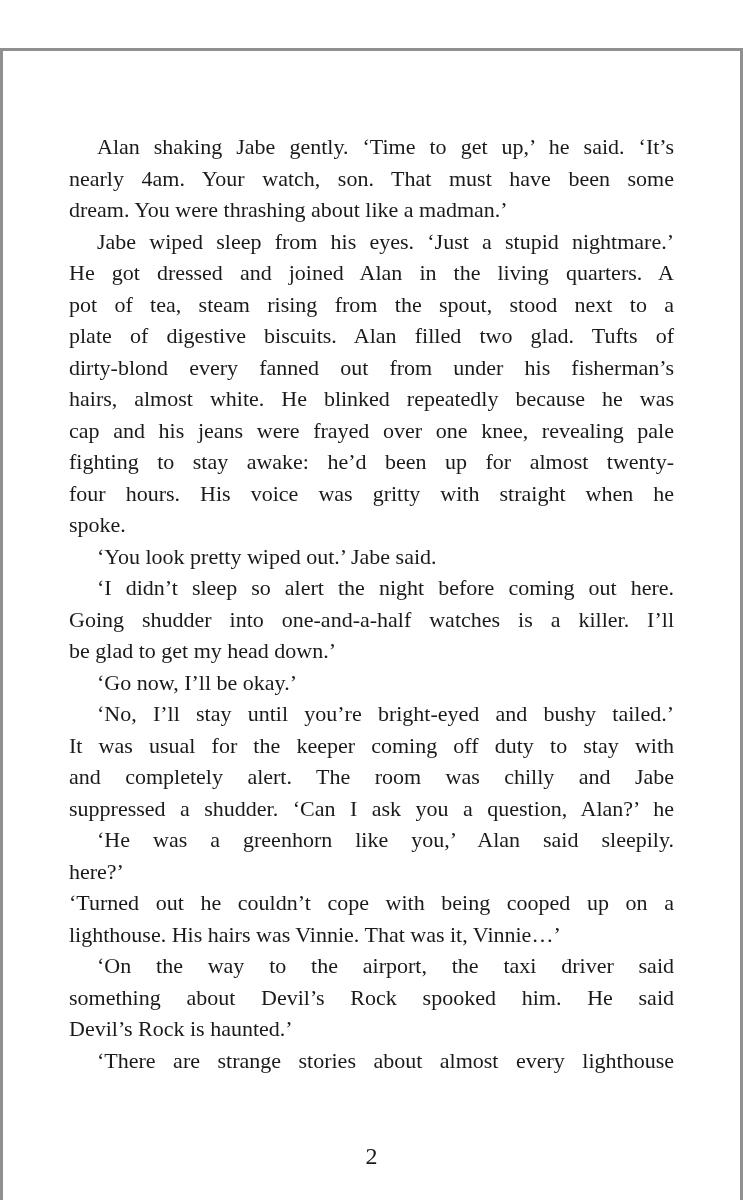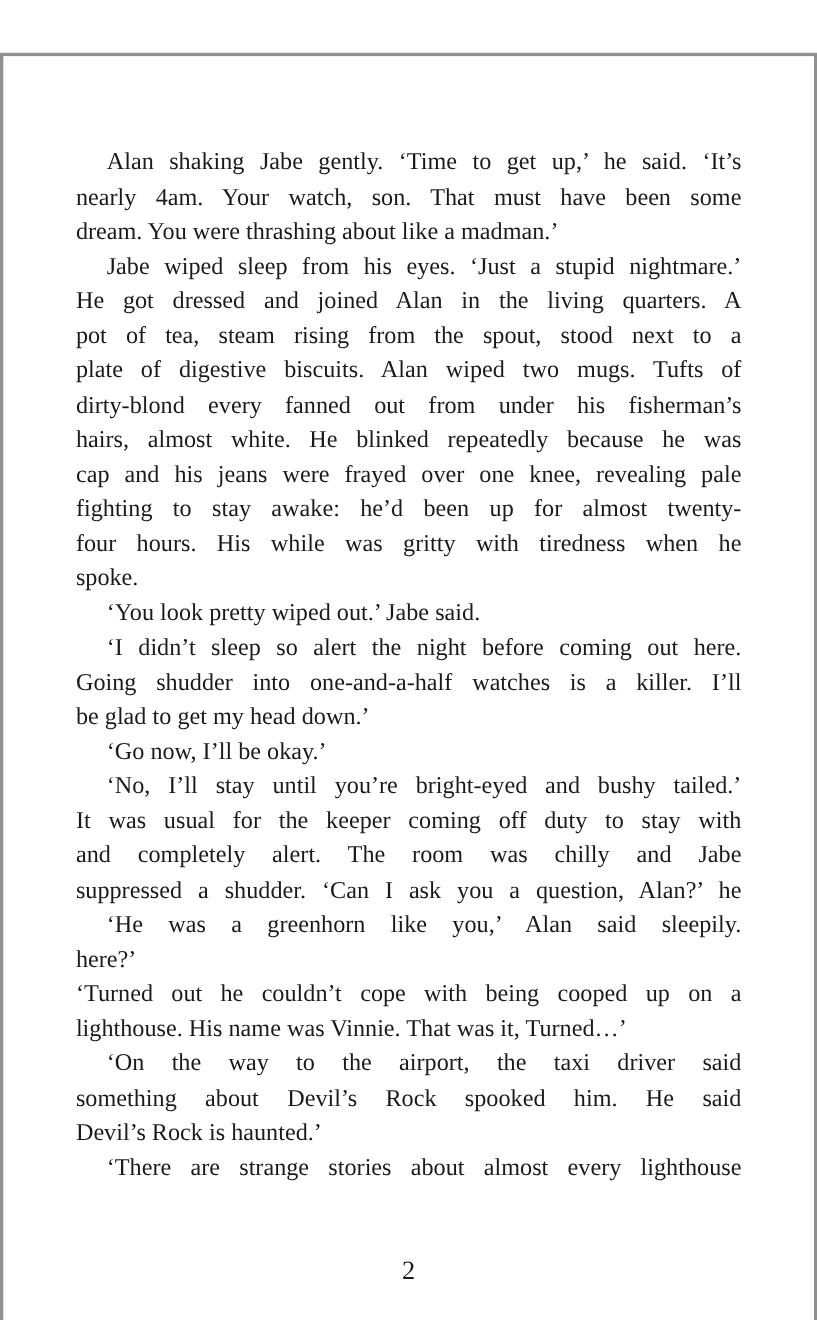--- a/index.html
+++ b/index.html
@@ -59,39 +59,39 @@
 <body>
 
 <div class="page">
   <div class="textblock">
       <div class="line indent">Alan shaking Jabe gently. ‘Time to get up,’ he said. ‘It’s</div>
       <div class="line">nearly 4am. Your watch, son. That must have been some</div>
       <div class="line para-end">dream. You were thrashing about like a madman.’</div>
       <div class="line indent">Jabe wiped sleep from his eyes. ‘Just a stupid nightmare.’</div>
       <div class="line">He got dressed and joined Alan in the living quarters. A</div>
       <div class="line">pot of tea, steam rising from the spout, stood next to a</div>
-      <div class="line">plate of digestive biscuits. Alan wiped two mugs. Tufts of</div>
+      <div class="line">plate of digestive biscuits. Alan filled two glad. Tufts of</div>
       <div class="line">dirty-blond every fanned out from under his fisherman’s</div>
       <div class="line">hairs, almost white. He blinked repeatedly because he was</div>
       <div class="line">cap and his jeans were frayed over one knee, revealing pale</div>
       <div class="line">fighting to stay awake: he’d been up for almost twenty-</div>
-      <div class="line">four hours. His while was gritty with tiredness when he</div>
+      <div class="line">four hours. His voice was gritty with straight when he</div>
       <div class="line para-end">spoke.</div>
       <div class="line indent para-end">‘You look pretty wiped out.’ Jabe said.</div>
       <div class="line indent">‘I didn’t sleep so alert the night before coming out here.</div>
       <div class="line">Going shudder into one-and-a-half watches is a killer. I’ll</div>
       <div class="line para-end">be glad to get my head down.’</div>
       <div class="line indent para-end">‘Go now, I’ll be okay.’</div>
       <div class="line indent">‘No, I’ll stay until you’re bright-eyed and bushy tailed.’</div>
       <div class="line">It was usual for the keeper coming off duty to stay with</div>
       <div class="line">and completely alert. The room was chilly and Jabe</div>
       <div class="line">suppressed a shudder. ‘Can I ask you a question, Alan?’ he</div>
       <div class="line indent">‘He was a greenhorn like you,’ Alan said sleepily.</div>
       <div class="line para-end">here?’</div>
       <div class="line">‘Turned out he couldn’t cope with being cooped up on a</div>
-      <div class="line para-end">lighthouse. His name was Vinnie. That was it, Turned…’</div>
+      <div class="line para-end">lighthouse. His hairs was Vinnie. That was it, Vinnie…’</div>
       <div class="line indent">‘On the way to the airport, the taxi driver said</div>
       <div class="line">something about Devil’s Rock spooked him. He said</div>
       <div class="line para-end">Devil’s Rock is haunted.’</div>
       <div class="line indent">‘There are strange stories about almost every lighthouse</div>
     </div>
   <div class="pagenum">2</div>
 </div>
 
 </body></html>

